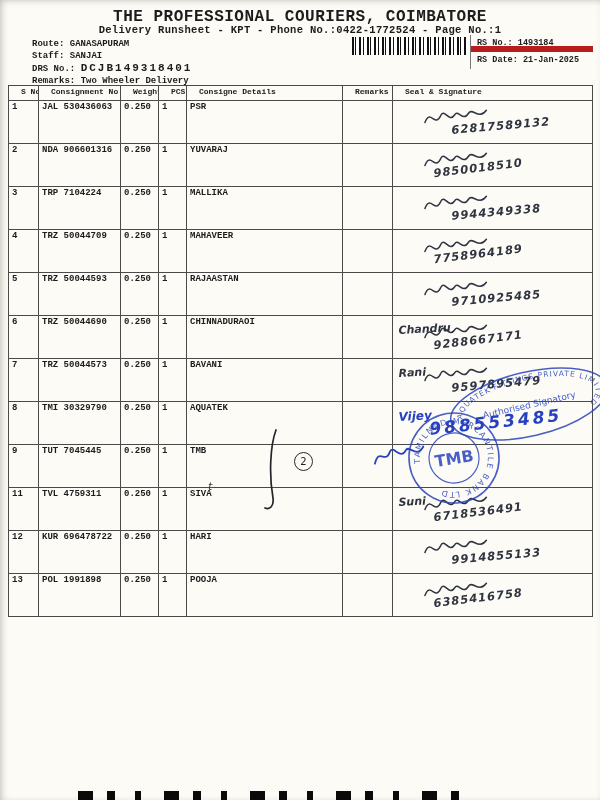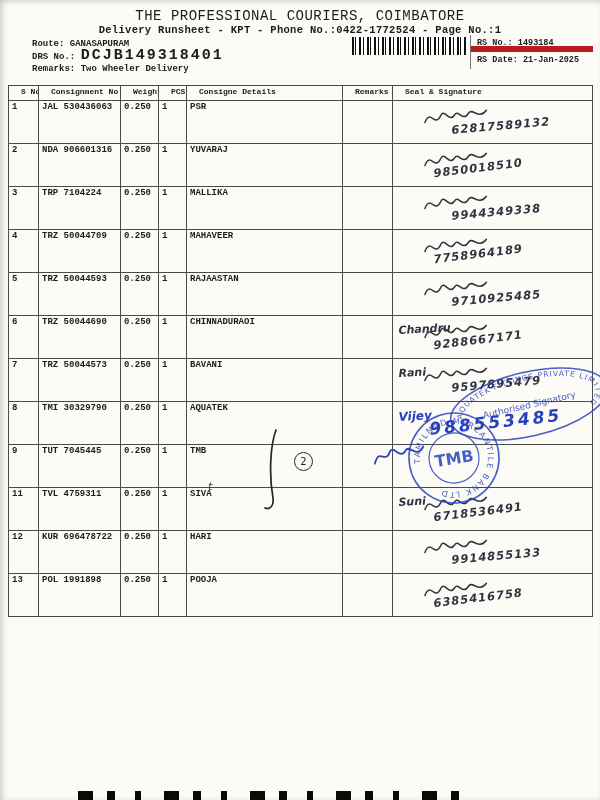--- a/index.html
+++ b/index.html
@@ -1,25 +1,25 @@
 <!DOCTYPE html>
 <html><head>
 <meta charset="utf-8">
 <style>
   html,body{margin:0;padding:0;background:#e9e7e2;}
   .page{
     position:relative;width:600px;height:800px;background:#fcfbf6;
     font-family:"Liberation Mono",monospace;color:#1c1c1c;overflow:hidden;
     box-shadow:inset 4px 0 8px -4px #b5b2aa, inset 0 4px 8px -5px #c8c5bd;
   }
-  .title{position:absolute;top:8px;left:0;right:0;text-align:center;font-weight:normal;font-size:14px;letter-spacing:.5px;}
+  .title{position:absolute;top:8px;left:0;right:0;text-align:center;font-weight:bold;font-size:16px;letter-spacing:.5px;}
   .subtitle{position:absolute;top:24px;left:0;right:0;text-align:center;font-weight:bold;font-size:10.5px;letter-spacing:.3px;}
   .info-left{position:absolute;left:12px;top:38px;font-size:9px;font-weight:bold;line-height:12px;}
   .info-line{white-space:nowrap;padding-left:20px;}
-  .drs-val{font-size:15px;letter-spacing:2px;}
+  .drs-val{font-size:11px;letter-spacing:2px;}
   .barcode-top{position:absolute;left:352px;top:37px;width:116px;height:18px;
     background:repeating-linear-gradient(90deg,#111 0 2px,#fff 2px 3px,#111 3px 4px,#fff 4px 7px,#111 7px 9px,#fff 9px 11px,#111 11px 12px,#fff 12px 15px);}
   .rs-box{position:absolute;left:470px;top:35px;width:122px;height:34px;border-left:1px solid #777;}
   .rs-row{height:17px;font-size:8.5px;font-weight:bold;padding:3px 0 0 6px;box-sizing:border-box;white-space:nowrap;}
   .rs-row.first{border-bottom:6px solid #b91c1c;}
 
   table.main{position:absolute;left:8px;top:85px;width:584px;border-collapse:collapse;table-layout:fixed;}
   .main th,.main td{border:1px solid #4a4a4a;vertical-align:top;padding:1px 3px;overflow:hidden;}
   .main th{font-size:8px;text-align:left;height:12px;font-weight:bold;white-space:nowrap;padding-left:12px;}
   .main td{font-size:9px;height:40px;font-weight:600;white-space:nowrap;}
@@ -54,20 +54,24 @@
 
 <div class="page">
 
   <div class="title">THE PROFESSIONAL COURIERS, COIMBATORE</div>
   <div class="subtitle">Delivery Runsheet - KPT - Phone No.:0422-1772524 - Page No.:1</div>
 
   <div class="info-left">
     <div class="info-line">
       <span>Route:</span>
       <span>GANASAPURAM</span>
+    </div>
+    <div class="info-line">
+      <span>Staff:</span>
+      <span>SANJAI</span>
     </div>
     <div class="info-line">
       <span>DRS No.:</span>
       <span class="drs-val">DCJB149318401</span>
     </div>
     <div class="info-line">
       <span>Remarks:</span>
       <span>Two Wheeler Delivery</span>
     </div>
   </div>

